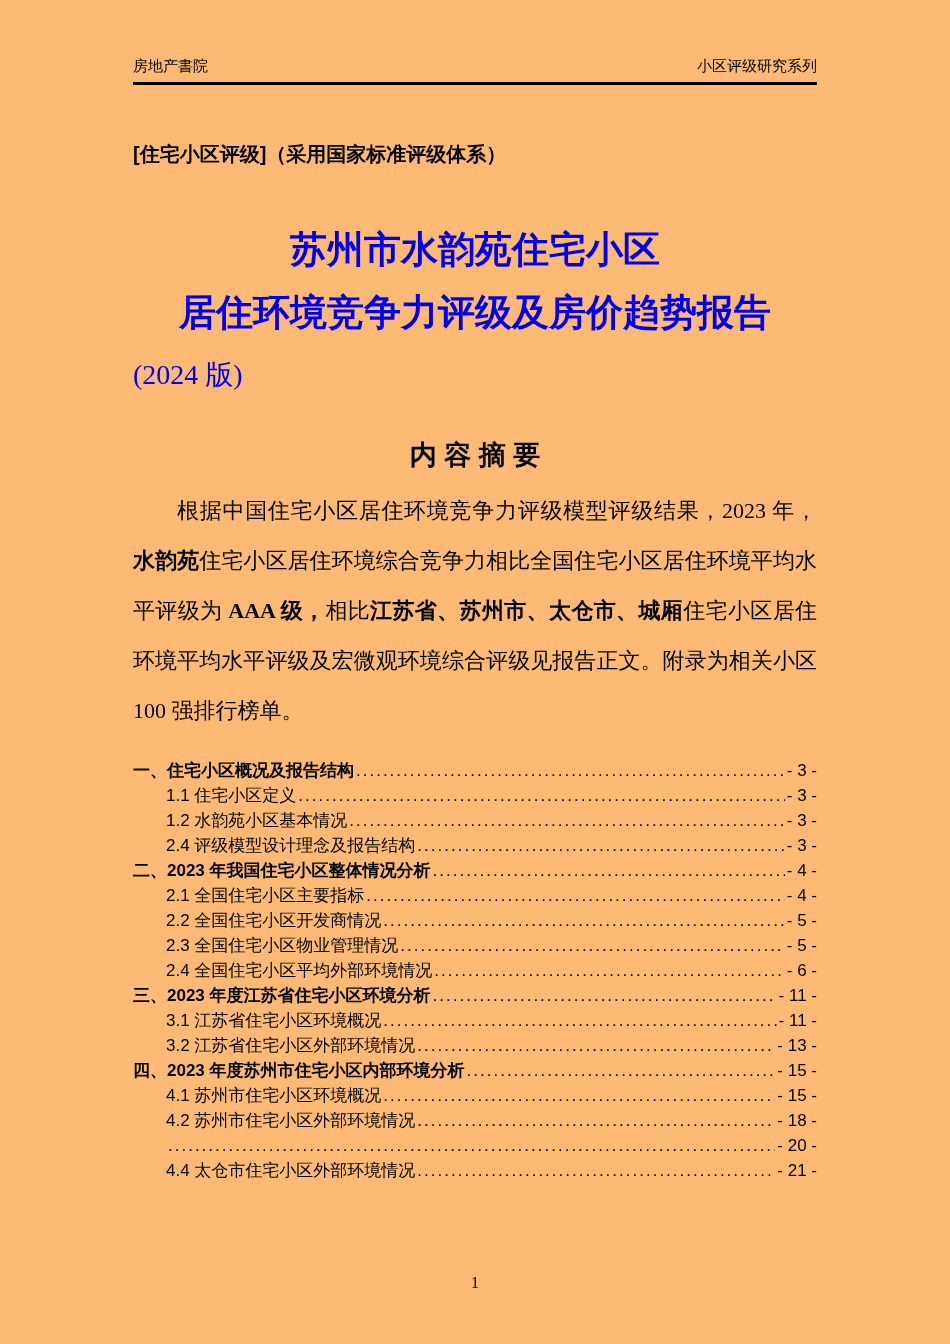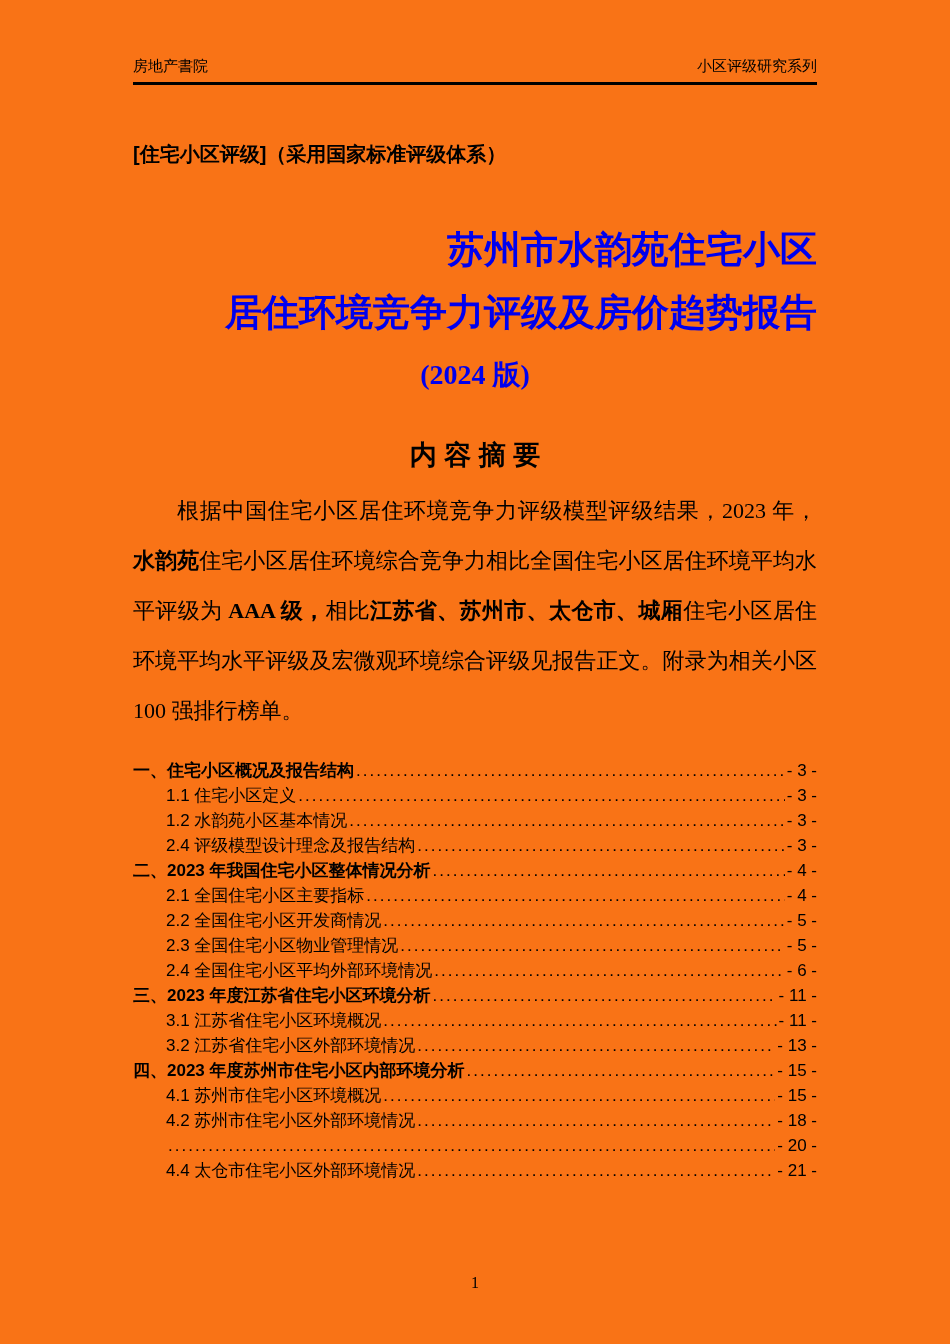--- a/index.html
+++ b/index.html
@@ -1,21 +1,21 @@
 <!DOCTYPE html>
 <html lang="zh"><head>
 <meta charset="utf-8">
 <style>
   html, body { margin: 0; padding: 0; background: #e8e8e8; }
   .page {
     position: relative;
     width: 950px;
     height: 1344px;
     margin: 0 auto;
-    background: #f97316;
+    background: #fdba74;
     box-sizing: border-box;
     padding: 0 133px;
     font-family: "Liberation Serif", "DejaVu Serif", serif;
     color: #000000;
     overflow: hidden;
   }
   
   .page-header {
     display: flex;
     justify-content: space-between;
@@ -31,31 +31,31 @@
   .bracket-line {
     margin-top: 55px;
     font-family: "Liberation Sans", "DejaVu Sans", sans-serif;
     font-weight: 700;
     font-size: 20px;
     line-height: 28px;
     text-align: left;
   }
   
   .doc-title {
-    text-align: right;
+    text-align: center;
     font-weight: 700;
     font-size: 37px;
     line-height: 42px;
     margin: 0;
   }
   .title-l1 { margin-top: 61px; }
   .title-l2 { margin-top: 21px; }
   .title-edition {
-    text-align: center;
-    font-weight: 700;
+    text-align: left;
+    font-weight: 400;
     font-size: 28px;
     line-height: 34px;
     margin-top: 24px;
   }
   
   .summary-heading {
     margin-top: 46px;
     text-align: center;
     font-family: "Liberation Sans", "DejaVu Sans", sans-serif;
     font-weight: 700;

